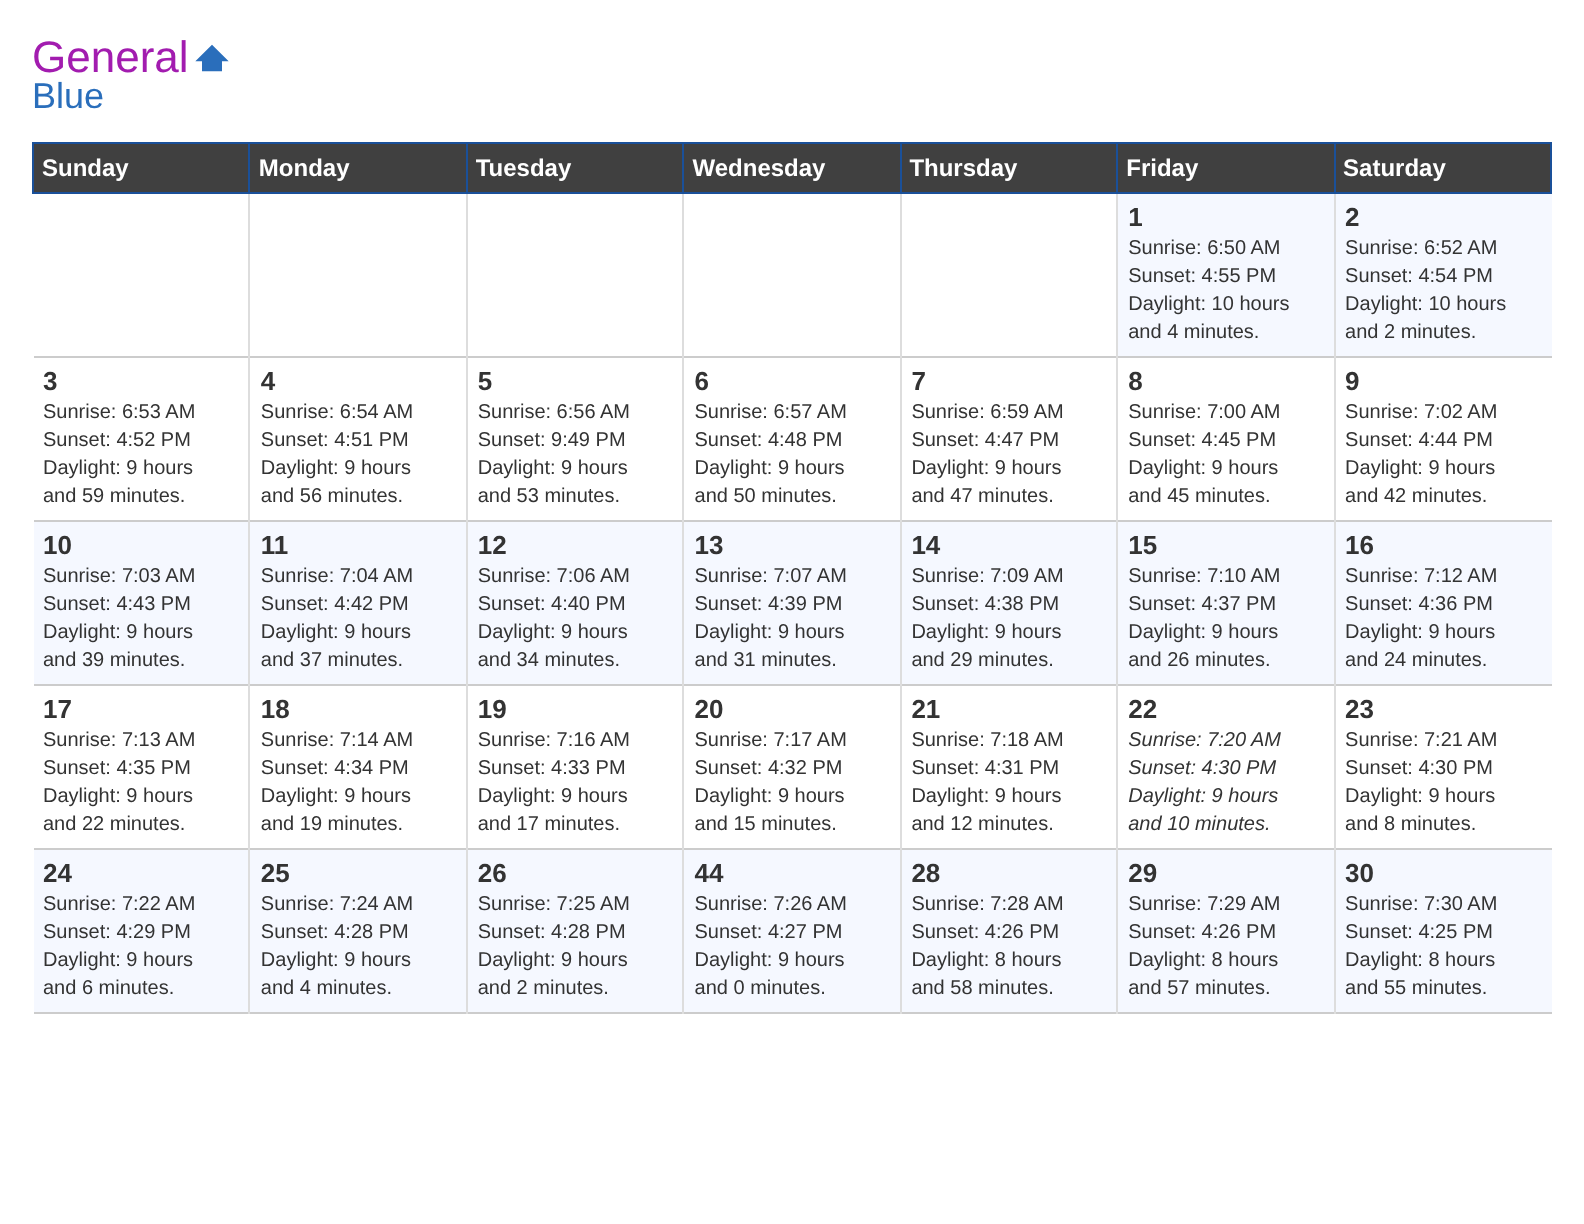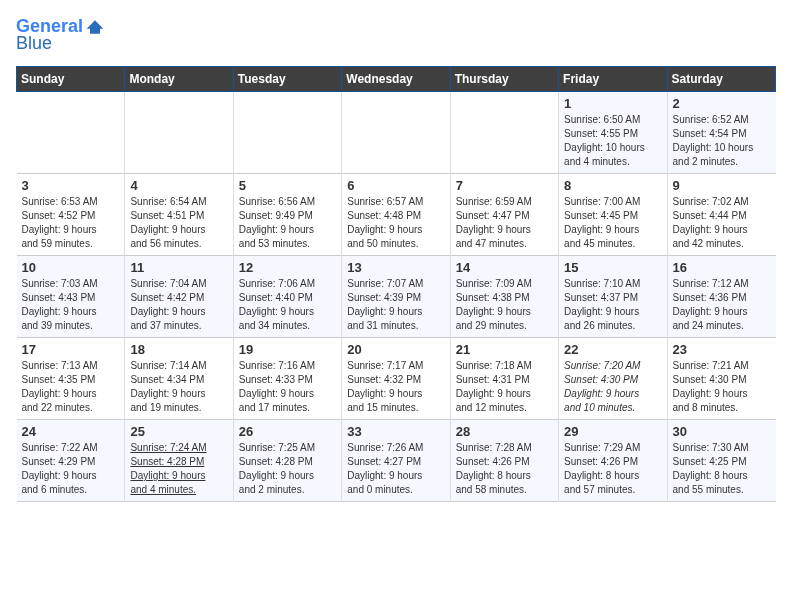--- a/index.html
+++ b/index.html
@@ -20,23 +20,23 @@
       display: flex;
       flex-direction: column;
       align-items: flex-start;
     }
     .logo-text {
       display: flex;
       align-items: center;
       gap: 2px;
     }
     .logo-general {
-      font-size: 18px;
-      font-weight: bold;
-      color: #3b82f6;
+      font-size: 22px;
+      font-weight: normal;
+      color: #a21caf;
     }
     .logo-blue {
       font-size: 18px;
       font-weight: bold;
       color: #2a6ebb;
     }
     .logo-icon {
       width: 20px;
       height: 20px;
     }
@@ -303,34 +303,34 @@
       <tr>
         <td>
           <span class="day-num">24</span>
           <div class="day-info" style="white-space: pre-line;">Sunrise: 7:22 AM
 Sunset: 4:29 PM
 Daylight: 9 hours
 and 6 minutes.</div>
         </td>
         <td>
           <span class="day-num">25</span>
-          <div class="day-info" style="white-space: pre-line; text-decoration: underline;">Sunrise: 7:24 AM
+          <div class="day-info" style="white-space: pre-line;">Sunrise: 7:24 AM
 Sunset: 4:28 PM
 Daylight: 9 hours
 and 4 minutes.</div>
         </td>
         <td>
           <span class="day-num">26</span>
           <div class="day-info" style="white-space: pre-line;">Sunrise: 7:25 AM
 Sunset: 4:28 PM
 Daylight: 9 hours
 and 2 minutes.</div>
         </td>
         <td>
-          <span class="day-num">33</span>
+          <span class="day-num">44</span>
           <div class="day-info" style="white-space: pre-line;">Sunrise: 7:26 AM
 Sunset: 4:27 PM
 Daylight: 9 hours
 and 0 minutes.</div>
         </td>
         <td>
           <span class="day-num">28</span>
           <div class="day-info" style="white-space: pre-line;">Sunrise: 7:28 AM
 Sunset: 4:26 PM
 Daylight: 8 hours

